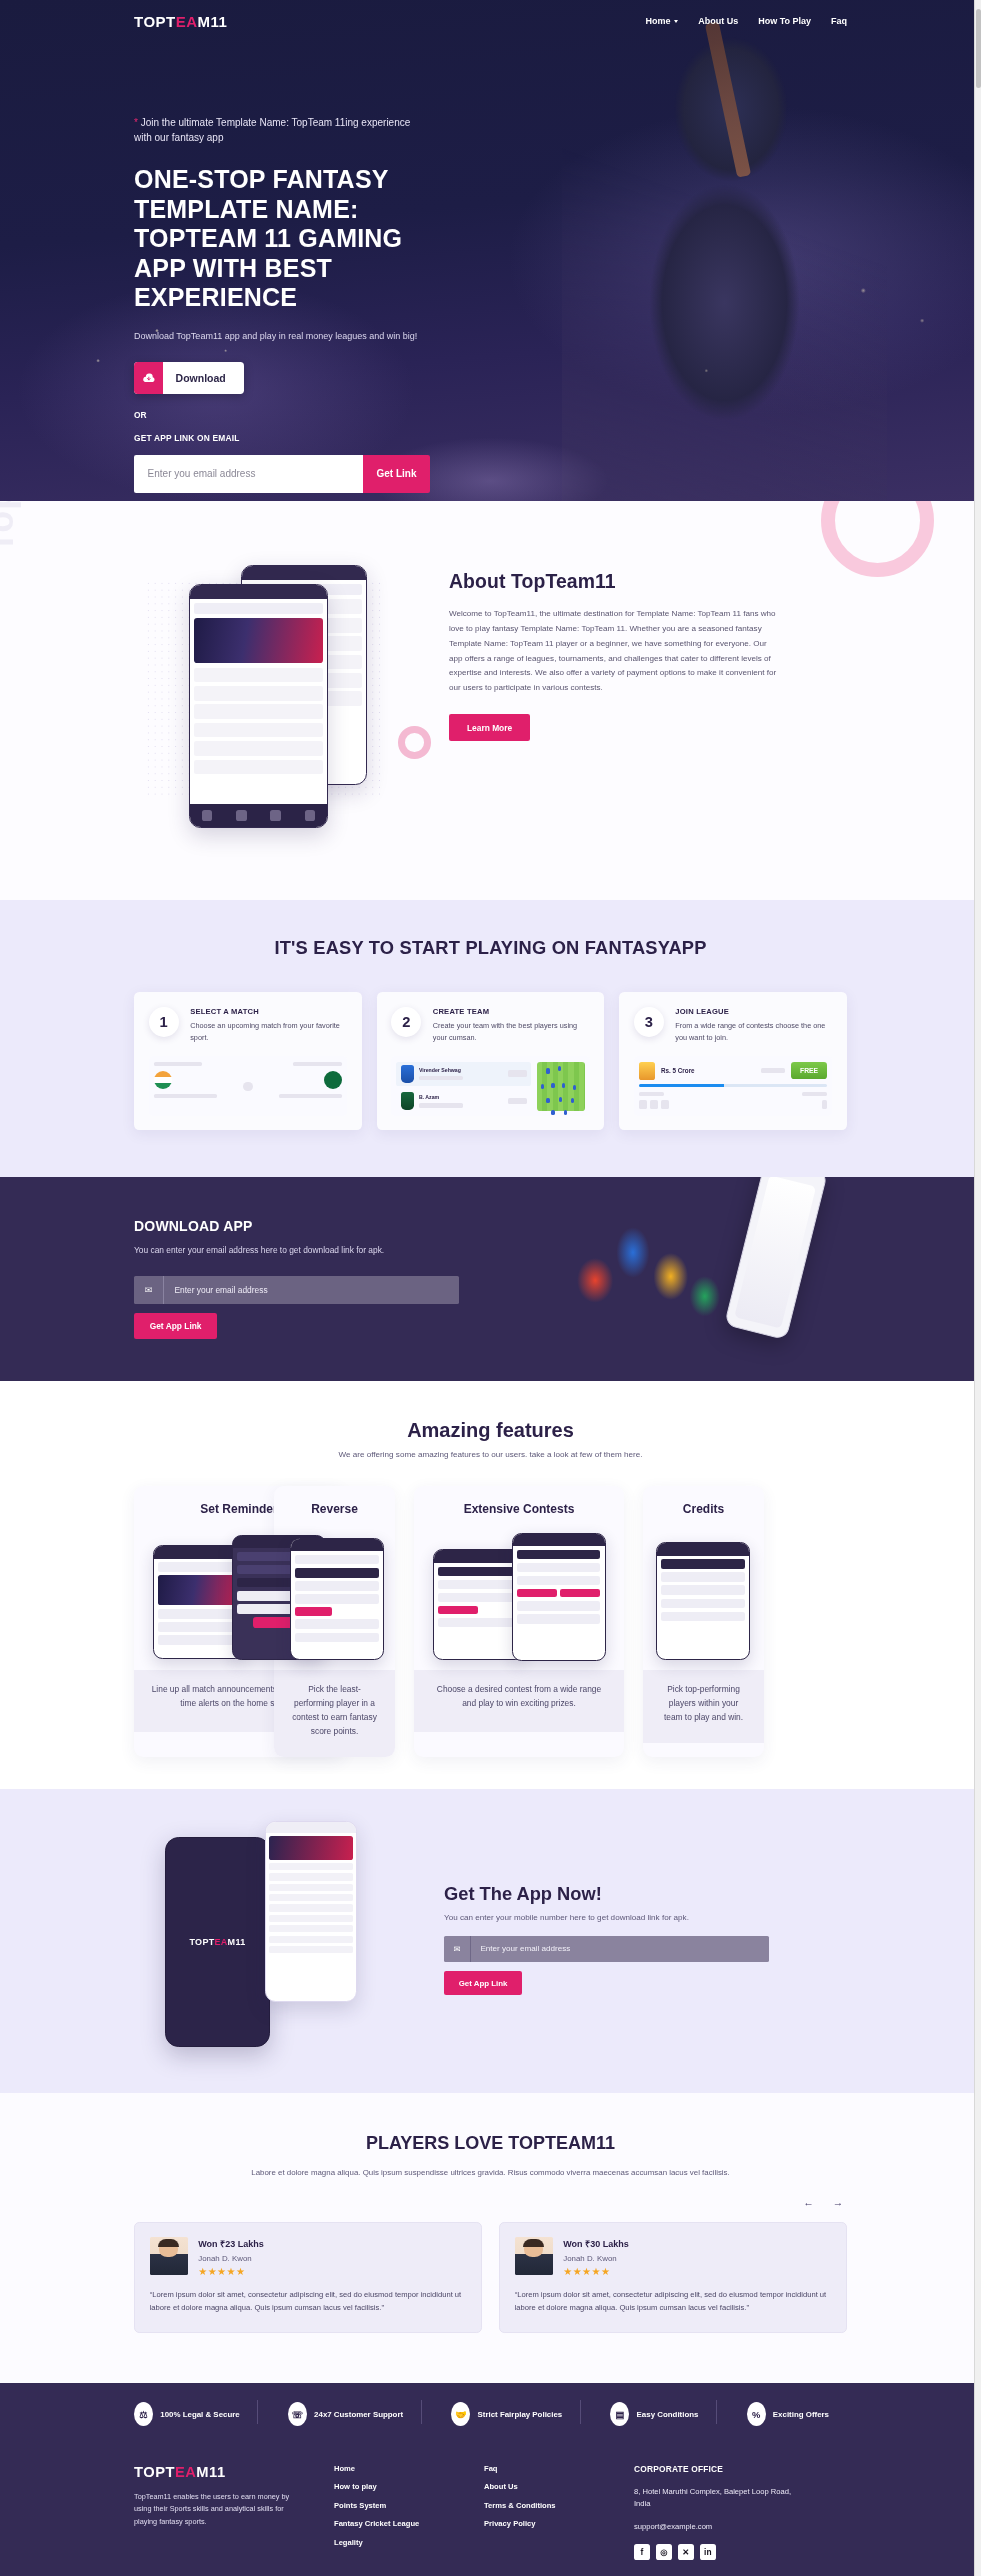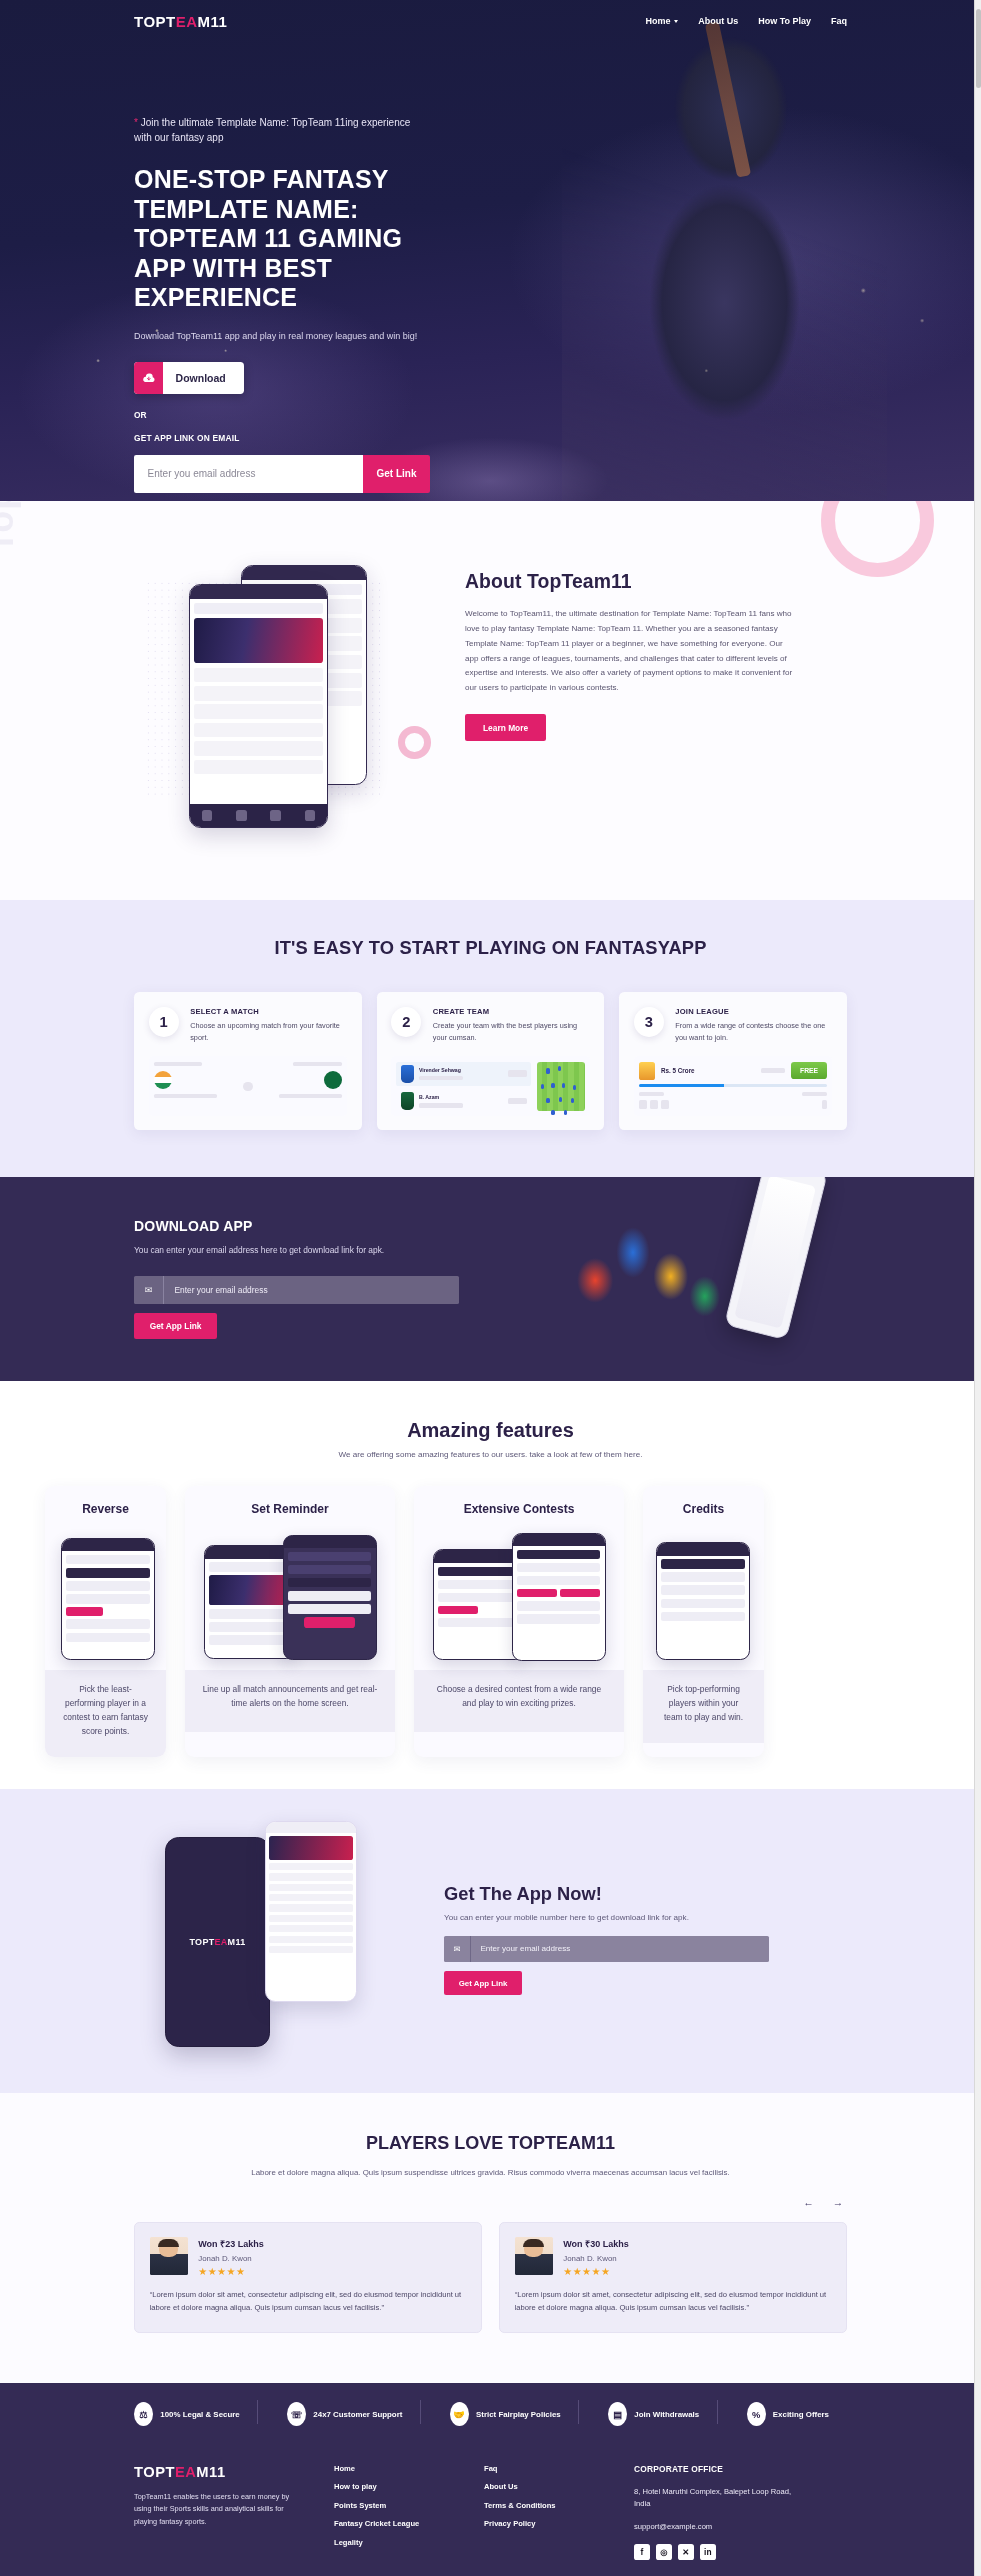--- a/index.html
+++ b/index.html
@@ -110,21 +110,21 @@
   .ph.back{ left:107px; top:22px; width:126px; height:220px; }
   .ph.front{ left:55px; top:41px; width:139px; height:244px; }
   .ph .bar{ height:13.6px; background:#32294f; }
   .ph .band{ height:11.5px; margin:4.2px; border-radius:2.1px; background:#efeef6;}
   .ph .banner{ height:45px; margin:4.2px; border-radius:3.1px;
     background:linear-gradient(100deg,#1f1b46 0%, #3c2f6e 40%, #c9204f 100%);}
   .ph .row{ height:14.7px; margin:3.7px 4.2px; border-radius:2.1px; background:#f4f3f8; }
   .ph .navbot{ position:absolute; bottom:0; left:0; right:0; height:23px; background:#2b2347;
     display:flex; align-items:center; justify-content:space-around; }
   .ph .navbot span{ width:10.5px;height:10.5px;border-radius:2.6px;background:#6d6486;}
-  .about-copy{ padding-top:27px; flex:1;margin-left:16px; }
+  .about-copy{ padding-top:27px; flex:1; }
   .about-h2{ font-size:19.4px; font-weight:800; color:#2c2148; letter-spacing:0.1px; }
   .about-p{ margin-top:13.6px; font-size:8.1px; line-height:1.85; color:#5a5570; max-width:328px; }
   .btn-pink{
     display:inline-block; margin-top:18px; background:#e01f6b; color:#fff; border:none;
     padding:8.4px 18px; font-size:8.4px; font-weight:700; border-radius:2.1px; cursor:pointer;
     font-family:"Liberation Sans", sans-serif;
   }
 
   
   .steps{ background:#eceafb; padding:37px 0 47px; }
@@ -481,62 +481,62 @@
       <input value="" placeholder="Enter your email address" style="">
     </div>
     <button class="dl-getbtn">Get App Link</button>
   </section>
 
   <section class="features">
     <h2 class="feat-h2">Amazing features</h2>
     <p class="feat-p">We are offering some amazing features to our users. take a look at few of them here.</p>
     <div class="feat-rail">
 
+      <div class="feat-card">
+        <div class="feat-title">Set Reminder</div>
+        <div class="feat-phones">
+          <div class="fph" style="left:0;top:15.7px;width:92px;height:114px;">
+            <div class="tb"></div>
+              <div class="seg"></div>
+              <div class="ban"></div>
+              <div class="seg"></div>
+              <div class="seg"></div>
+              <div class="seg"></div>
+          </div>
+          <div class="fph" style="left:79px;top:5.2px;width:94px;height:125px;background:#3a3158;">
+            <div class="tb"></div>
+              <div class="segd" style="background:#4a4070"></div>
+              <div class="segd" style="background:#4a4070"></div>
+            <div class="segd" style="background:#2d2547"></div>
+              <div class="seg"></div>
+              <div class="seg"></div>
+            <div class="pink" style="width:56%;margin-left:auto;margin-right:auto;border-radius:3.1px;height:10.5px"></div>
+          </div>
+        </div>
+        <div class="feat-foot">
+            <div class="feat-desc">Line up all match announcements and get real-time alerts on the home screen.</div>
+          </div>
+      </div>
+
       <div class="feat-card edge" style="margin-left:-89px">
         <div class="feat-title">Reverse</div>
         <div class="feat-phones">
           <div class="fph" style="left:15.7px;top:8.4px;width:94px;height:122px;">
             <div class="tb"></div>
               <div class="seg"></div>
               <div class="segd"></div>
               <div class="seg"></div>
             <div class="seg"></div>
               <div class="pink" style="width:40%"></div>
               <div class="seg"></div>
               <div class="seg"></div>
           </div>
         </div>
         <div class="feat-foot">
             <div class="feat-desc">Pick the least-performing player in a contest to earn fantasy score points.</div>
-          </div>
-      </div>
-
-      <div class="feat-card">
-        <div class="feat-title">Set Reminder</div>
-        <div class="feat-phones">
-          <div class="fph" style="left:0;top:15.7px;width:92px;height:114px;">
-            <div class="tb"></div>
-              <div class="seg"></div>
-              <div class="ban"></div>
-              <div class="seg"></div>
-              <div class="seg"></div>
-              <div class="seg"></div>
-          </div>
-          <div class="fph" style="left:79px;top:5.2px;width:94px;height:125px;background:#3a3158;">
-            <div class="tb"></div>
-              <div class="segd" style="background:#4a4070"></div>
-              <div class="segd" style="background:#4a4070"></div>
-            <div class="segd" style="background:#2d2547"></div>
-              <div class="seg"></div>
-              <div class="seg"></div>
-            <div class="pink" style="width:56%;margin-left:auto;margin-right:auto;border-radius:3.1px;height:10.5px"></div>
-          </div>
-        </div>
-        <div class="feat-foot">
-            <div class="feat-desc">Line up all match announcements and get real-time alerts on the home screen.</div>
           </div>
       </div>
 
       <div class="feat-card">
         <div class="feat-title">Extensive Contests</div>
         <div class="feat-phones">
           <div class="fph" style="left:0;top:20px;width:92px;height:111px;">
             <div class="tb"></div>
               <div class="segd"></div>
               <div class="seg"></div>
@@ -663,21 +663,21 @@
     <div class="trust-item">
       <div class="trust-ico">
           <span>🤝</span>
         </div>
       <span>Strict Fairplay Policies</span>
     </div>
     <div class="trust-item">
       <div class="trust-ico">
           <span>▤</span>
         </div>
-      <span>Join Withdrawals</span>
+      <span>Easy Conditions</span>
     </div>
     <div class="trust-item">
       <div class="trust-ico">
           <span>%</span>
         </div>
       <span>Exciting Offers</span>
     </div>
   </section>
 
   <footer class="footer">

